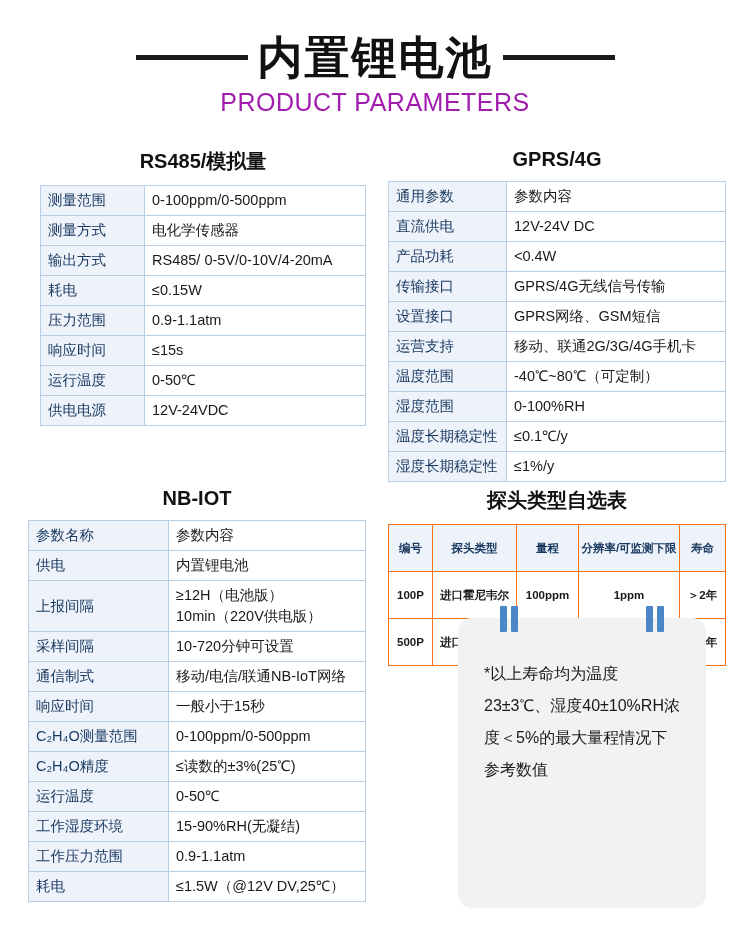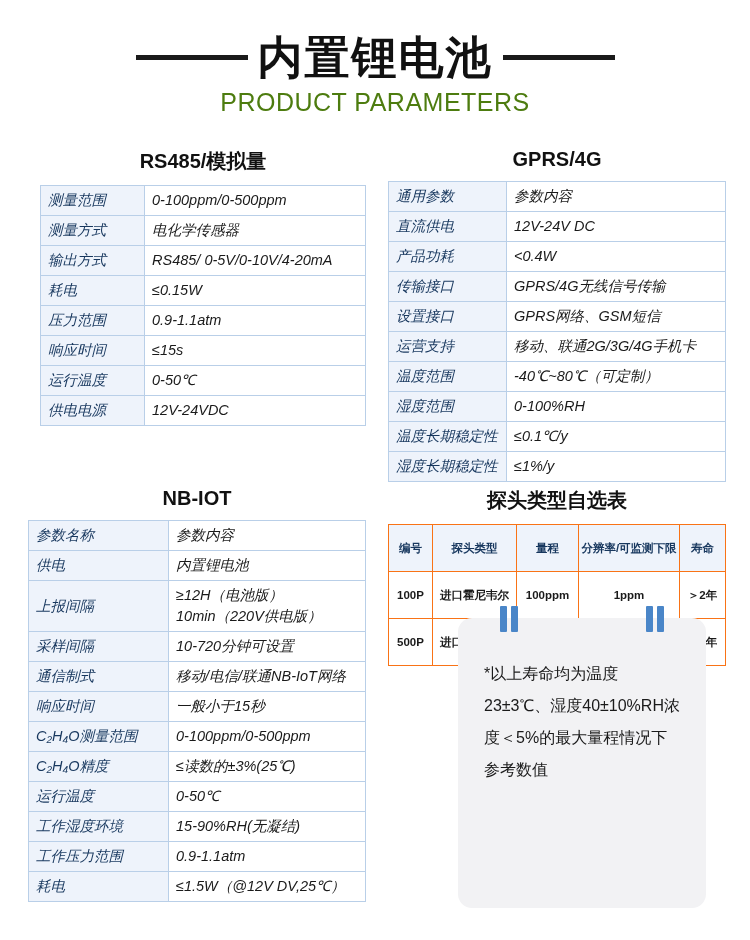--- a/index.html
+++ b/index.html
@@ -36,38 +36,37 @@
     font-size: 45px;
     font-weight: bold;
     letter-spacing: 2px;
     line-height: 1.05;
     color: #111;
   }
   .sub-title {
     margin-top: 7px;
     font-size: 25px;
     letter-spacing: 0.5px;
-    color: #4d7c0f;
+    color: #a21caf;
     font-weight: 500;
   }
 
   
   .sec-head {
     text-align: center;
     font-size: 20px;
     font-weight: bold;
     color: #111;
   }
 
   
   table.spec {
     border-collapse: collapse;
     width: 100%;
     table-layout: fixed;
-    font-style: italic;
   }
   table.spec td {
     border: 1px solid #b9cfe8;
     font-size: 14.5px;
     padding: 4px 7px;
     line-height: 1.45;
     vertical-align: middle;
     color: #1a1a1a;
   }
   table.spec td.k {

